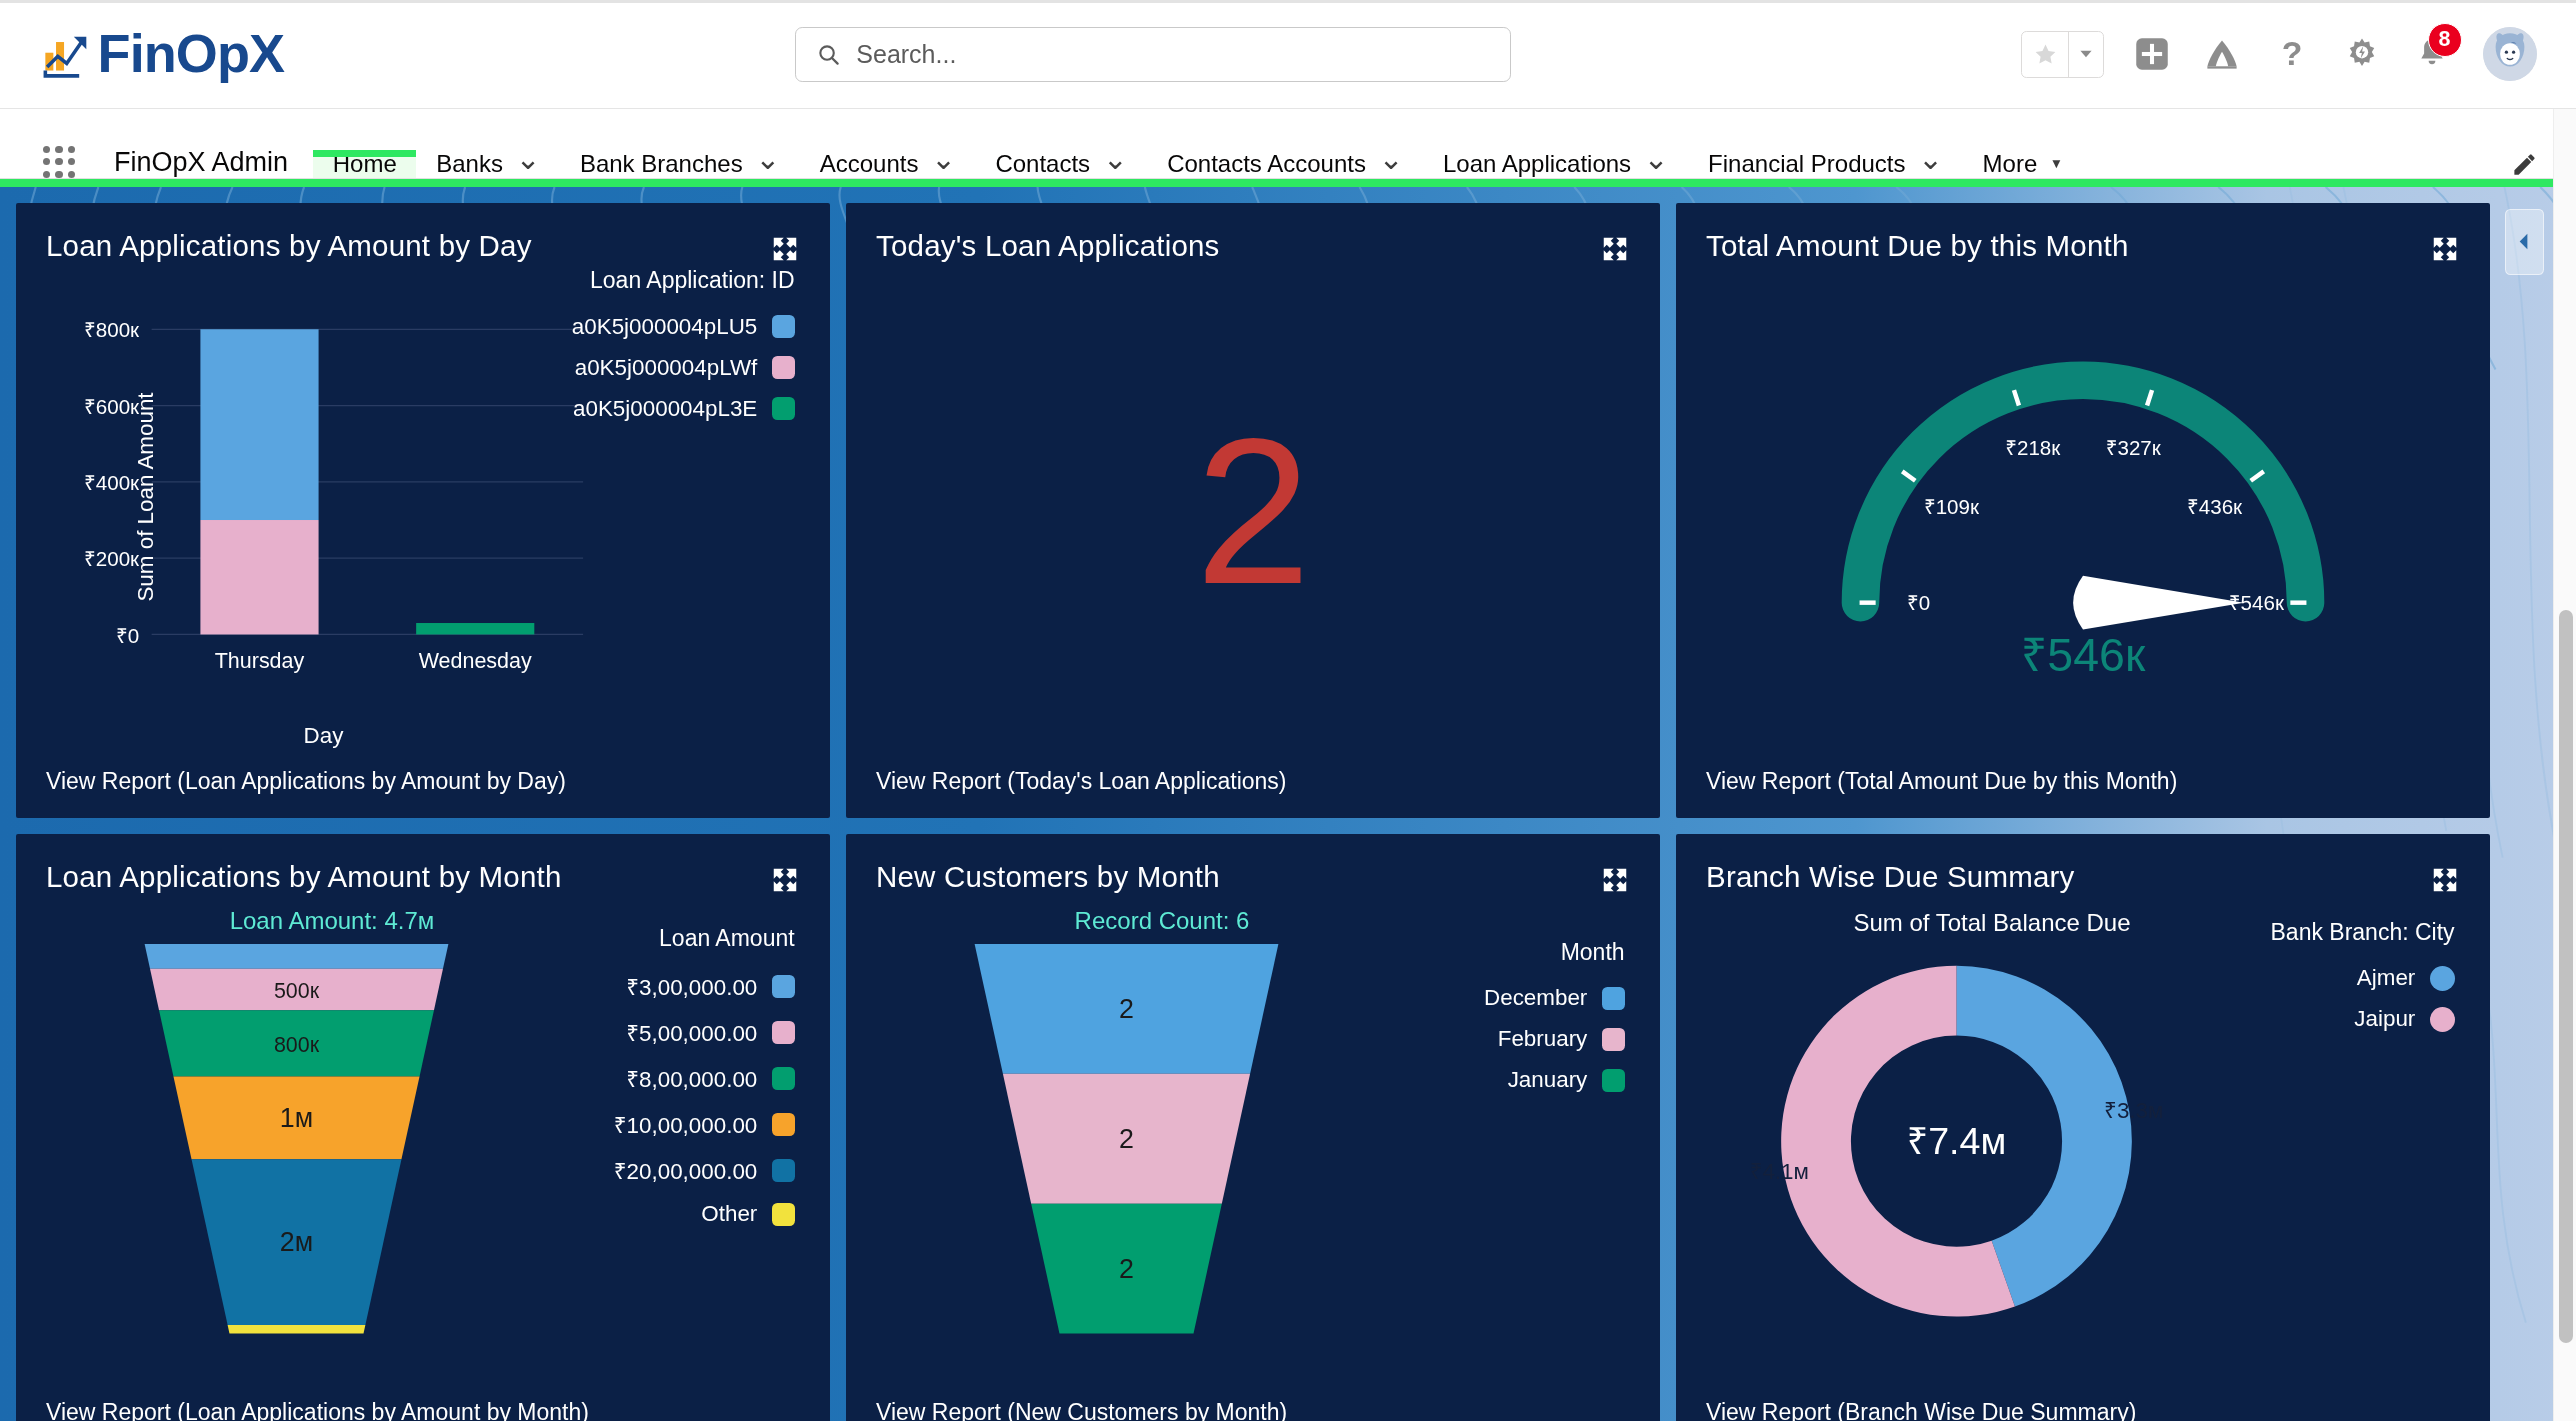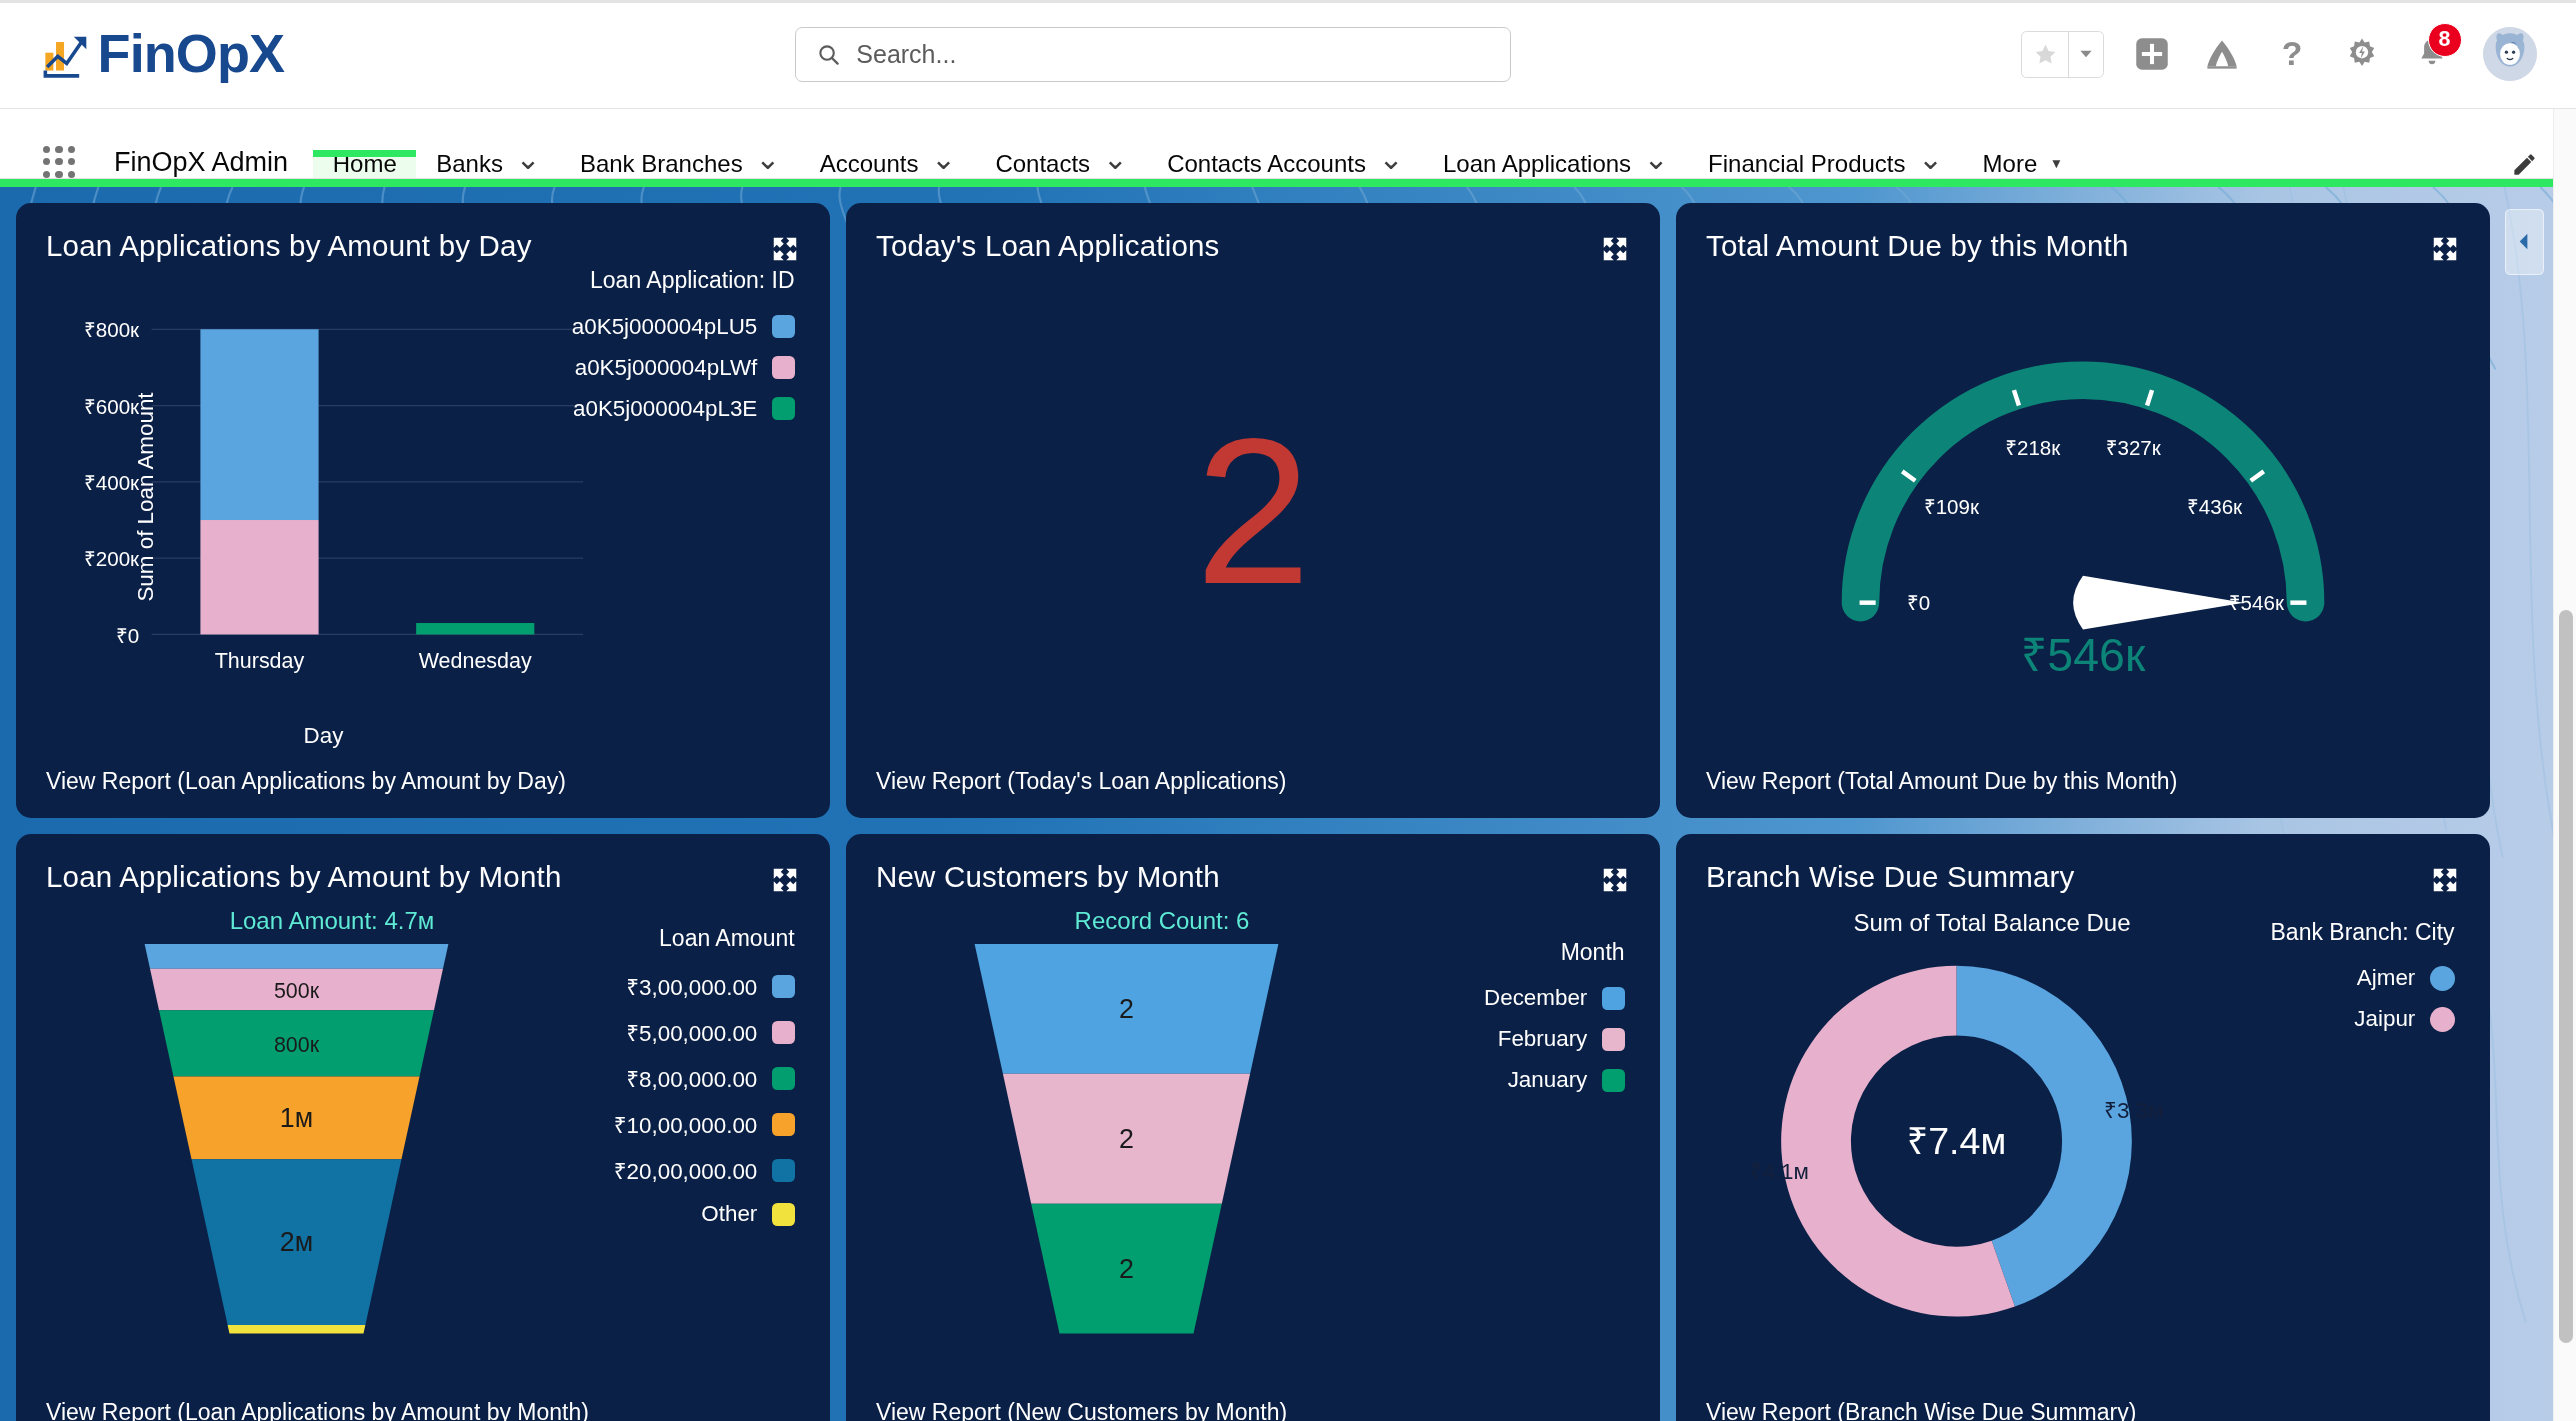--- a/index.html
+++ b/index.html
@@ -110,21 +110,21 @@
     position:relative; z-index:2;
     padding: 16px 86px 0 16px;
     display:grid;
     grid-template-columns: repeat(3, 1fr);
     gap: 16px;
     height:100%;
   }
 
   .card {
     background:#0b2046;
-    border-radius:15px;
+    border-radius:2px;
     padding: 27px 30px 0 30px;
     position:relative;
     display:flex; flex-direction:column;
     min-height:0;
     overflow:hidden;
   }
   .card-row1 { height: 615px; }
   .card-row2 { height: 615px; }
 
   .card-head { display:flex; align-items:flex-start; justify-content:space-between; }

